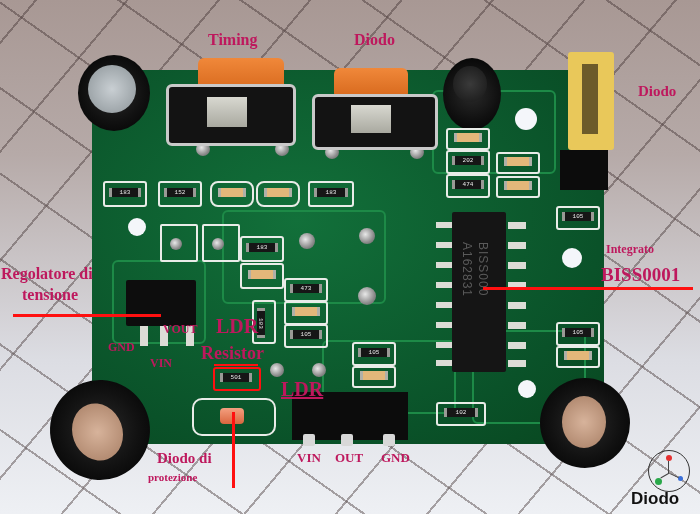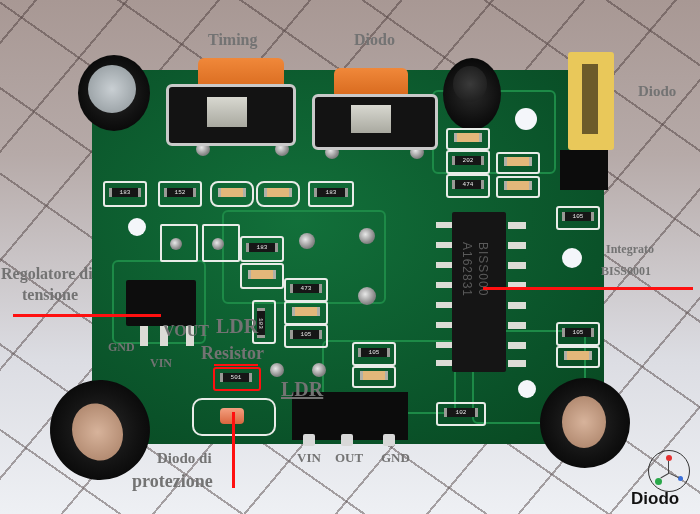--- a/index.html
+++ b/index.html
@@ -24,21 +24,21 @@
   .pot-knob{position:absolute;background:linear-gradient(180deg,#f0883a,#d86a1e);border-radius:6px 6px 3px 3px;}
   .pot-slot{position:absolute;background:linear-gradient(180deg,#d8d8d0,#a9a9a0);}
   .smd{position:absolute;border:2px solid #e9ece8;border-radius:3px;}
   .res{position:absolute;background:#161616;color:#e7e7e7;font-family:"Liberation Mono",monospace;font-size:6px;line-height:9px;text-align:center;border-left:3px solid #9a9a96;border-right:3px solid #9a9a96;}
   .capc{position:absolute;background:#e3b77a;border-left:3px solid #b0b0a8;border-right:3px solid #b0b0a8;}
   .chip{position:absolute;background:#151515;border-radius:2px;}
   .pin{position:absolute;background:#dcdcd6;}
   .chiptext{position:absolute;color:#5a5a5a;font-family:"Liberation Sans",sans-serif;font-size:12px;writing-mode:vertical-rl;letter-spacing:1px;}
   .header{position:absolute;background:#0c0c0c;}
   .hpin{position:absolute;background:#d8d8d8;border-radius:2px;}
-  .label{position:absolute;color:#737373;font-weight:bold;font-family:"Liberation Serif",serif;white-space:nowrap;}
+  .label{position:absolute;color:#be185d;font-weight:bold;font-family:"Liberation Serif",serif;white-space:nowrap;}
   .redline{position:absolute;background:#ff1010;}
   .jumper{position:absolute;background:#e9c85a;border-radius:3px;}
   .logo{position:absolute;left:648px;top:450px;width:40px;height:40px;border:1.5px solid #333;border-radius:50%;}
   .logotext{position:absolute;left:631px;top:489px;font-family:"Liberation Sans",sans-serif;font-weight:bold;font-size:17px;color:#111;}
 </style>
 </head>
 <body>
 
 <div class="bg"></div>
 <div class="grid"></div>
@@ -206,43 +206,43 @@
 <div class="header" style="left:292px;top:392px;width:116px;height:48px;"></div>
 <div class="hpin" style="left:303px;top:434px;width:12px;height:12px;"></div>
 <div class="hpin" style="left:341px;top:434px;width:12px;height:12px;"></div>
 <div class="hpin" style="left:383px;top:434px;width:12px;height:12px;"></div>
 
 <div class="label" style="left:208px;top:31px;font-size:16px;">Timing</div>
 <div class="label" style="left:354px;top:31px;font-size:16px;">Diodo</div>
 <div class="label" style="left:638px;top:83px;font-size:15px;">Diodo</div>
 
 <div class="label" style="left:606px;top:242px;font-size:12px;">Integrato</div>
-<div class="label" style="left:601px;top:264px;font-size:12px;">BISS0001</div>
+<div class="label" style="left:601px;top:264px;font-size:19px;">BISS0001</div>
 <div class="redline" style="left:483px;top:287px;width:210px;height:3px;"></div>
 
 <div class="label" style="left:1px;top:265px;font-size:16px;">Regolatore di</div>
 <div class="label" style="left:22px;top:286px;font-size:16px;">tensione</div>
 <div class="redline" style="left:13px;top:314px;width:148px;height:3px;"></div>
 
 <div class="label" style="left:108px;top:340px;font-size:12px;">GND</div>
 <div class="label" style="left:150px;top:356px;font-size:12px;">VIN</div>
-<div class="label" style="left:163px;top:322px;font-size:16px;">VOUT</div>
+<div class="label" style="left:163px;top:322px;font-size:12px;">VOUT</div>
 
 <div class="label" style="left:216px;top:315px;font-size:20px;">LDR</div>
 <div class="label" style="left:201px;top:343px;font-size:18px;">Resistor</div>
 <div class="redline" style="left:214px;top:364px;width:44px;height:2px;"></div>
 
 <div class="label" style="left:281px;top:378px;font-size:20px;text-decoration:underline;">LDR</div>
 
 <div class="label" style="left:297px;top:450px;font-size:13px;">VIN</div>
 <div class="label" style="left:335px;top:450px;font-size:13px;">OUT</div>
 <div class="label" style="left:381px;top:450px;font-size:13px;">GND</div>
 
 <div class="label" style="left:157px;top:450px;font-size:15px;">Diodo di</div>
-<div class="label" style="left:132px;top:471px;font-size:18px;">protezione</div>
+<div class="label" style="left:148px;top:471px;font-size:11px;">protezione</div>
 <div class="redline" style="left:232px;top:412px;width:3px;height:76px;"></div>
 
 <div class="logo">
   <div style="position:absolute;left:17px;top:4px;width:6px;height:6px;border-radius:50%;background:#e53030;"></div>
   <div style="position:absolute;left:6px;top:27px;width:7px;height:7px;border-radius:50%;background:#2aa84a;"></div>
   <div style="position:absolute;left:29px;top:25px;width:5px;height:5px;border-radius:50%;background:#3a6fd8;"></div>
   <div style="position:absolute;left:19px;top:10px;width:1px;height:12px;background:#444;"></div>
   <div style="position:absolute;left:11px;top:24px;width:10px;height:1px;background:#444;transform:rotate(-30deg);"></div>
   <div style="position:absolute;left:20px;top:24px;width:10px;height:1px;background:#444;transform:rotate(25deg);"></div>
 </div>

